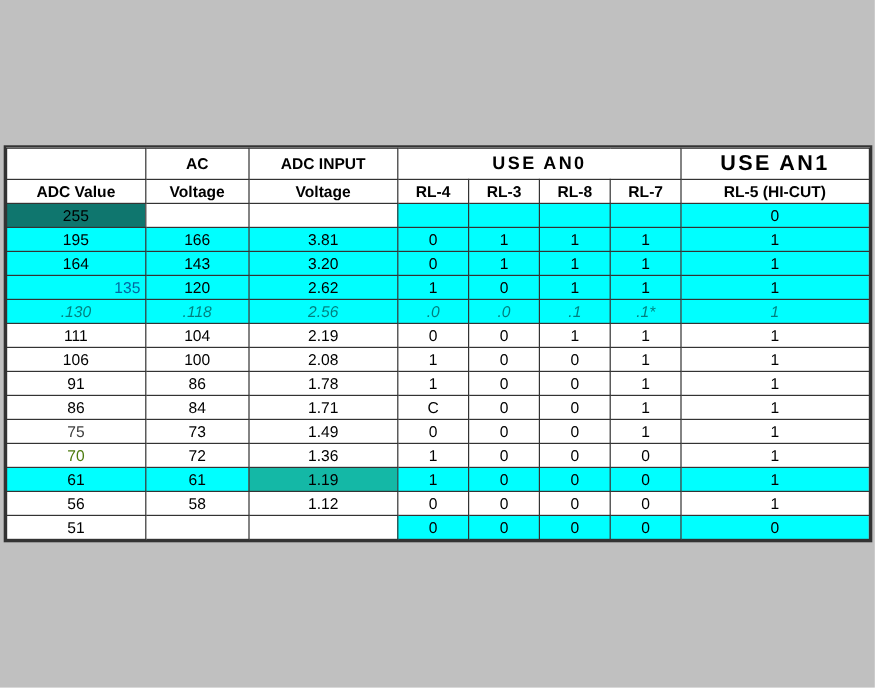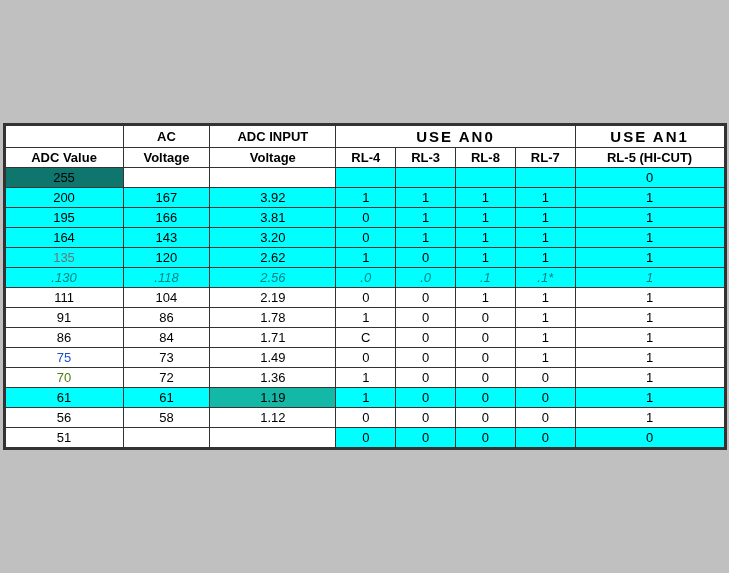--- a/index.html
+++ b/index.html
@@ -44,21 +44,21 @@
 <body>
 
 <div class="table-wrapper">
   <table>
     <thead>
       <tr class="header-row-1">
         <th></th>
         <th>AC</th>
         <th>ADC INPUT</th>
         <th colspan="4" style="font-size:15px; letter-spacing:2px;">USE   AN0</th>
-        <th style="font-size:15px; letter-spacing:2px;">USE   AN1</th>
+        <th style="font-size:18px; letter-spacing:2px;">USE   AN1</th>
       </tr>
       <tr class="header-row-2">
         <th>ADC Value</th>
         <th>Voltage</th>
         <th>Voltage</th>
         <th>RL-4</th>
         <th>RL-3</th>
         <th>RL-8</th>
         <th>RL-7</th>
         <th>RL-5 (HI-CUT)</th>
@@ -69,51 +69,41 @@
           <td style="background:#0f766e; color:#000;">255</td>
           <td style="background:white; color:#000;"></td>
           <td style="background:white; color:#000;"></td>
           <td style="background:#00FFFF; color:#000;"></td>
           <td style="background:#00FFFF; color:#000;"></td>
           <td style="background:#00FFFF; color:#000;"></td>
           <td style="background:#00FFFF; color:#000;"></td>
           <td style="background:#00FFFF; color:#000;">0</td>
         </tr>
         <tr>
-          <td style="background:#00FFFF; color:#000;">200</td>
-          <td style="background:#00FFFF; color:#000;">167</td>
-          <td style="background:#00FFFF; color:#000;">3.92</td>
-          <td style="background:#00FFFF; color:#000;">1</td>
-          <td style="background:#00FFFF; color:#000;">1</td>
-          <td style="background:#00FFFF; color:#000;">1</td>
-          <td style="background:#00FFFF; color:#000;">1</td>
-          <td style="background:#00FFFF; color:#000;">1</td>
-        </tr>
-        <tr>
           <td style="background:#00FFFF; color:#000;">195</td>
           <td style="background:#00FFFF; color:#000;">166</td>
           <td style="background:#00FFFF; color:#000;">3.81</td>
           <td style="background:#00FFFF; color:#000;">0</td>
           <td style="background:#00FFFF; color:#000;">1</td>
           <td style="background:#00FFFF; color:#000;">1</td>
           <td style="background:#00FFFF; color:#000;">1</td>
           <td style="background:#00FFFF; color:#000;">1</td>
         </tr>
         <tr>
           <td style="background:#00FFFF; color:#000;">164</td>
           <td style="background:#00FFFF; color:#000;margin-left:46px;">143</td>
           <td style="background:#00FFFF; color:#000;">3.20</td>
           <td style="background:#00FFFF; color:#000;">0</td>
           <td style="background:#00FFFF; color:#000;">1</td>
           <td style="background:#00FFFF; color:#000;">1</td>
           <td style="background:#00FFFF; color:#000;">1</td>
           <td style="background:#00FFFF; color:#000;">1</td>
         </tr>
         <tr>
-          <td style="background:#00FFFF; color:#737373;">135</td>
+          <td style="background:#00FFFF; color:#0369a1;text-align:right;">135</td>
           <td style="background:#00FFFF; color:#000;">120</td>
           <td style="background:#00FFFF; color:#000;">2.62</td>
           <td style="background:#00FFFF; color:#000;">1</td>
           <td style="background:#00FFFF; color:#000;">0</td>
           <td style="background:#00FFFF; color:#000;">1</td>
           <td style="background:#00FFFF; color:#000;">1</td>
           <td style="background:#00FFFF; color:#000;">1</td>
         </tr>
         <tr>
           <td style="background:#00FFFF; color:rgba(0,0,0,0.5); font-style:italic;">.130</td>
@@ -129,41 +119,51 @@
           <td style="background:white; color:#000;">111</td>
           <td style="background:white; color:#000;">104</td>
           <td style="background:white; color:#000;">2.19</td>
           <td style="background:white; color:#000;">0</td>
           <td style="background:white; color:#000;">0</td>
           <td style="background:white; color:#000;">1</td>
           <td style="background:white; color:#000;">1</td>
           <td style="background:white; color:#000;">1</td>
         </tr>
         <tr>
+          <td style="background:white; color:#000;">106</td>
+          <td style="background:white; color:#000;">100</td>
+          <td style="background:white; color:#000;">2.08</td>
+          <td style="background:white; color:#000;">1</td>
+          <td style="background:white; color:#000;">0</td>
+          <td style="background:white; color:#000;">0</td>
+          <td style="background:white; color:#000;">1</td>
+          <td style="background:white; color:#000;">1</td>
+        </tr>
+        <tr>
           <td style="background:white; color:#000;">91</td>
           <td style="background:white; color:#000;">86</td>
           <td style="background:white; color:#000;">1.78</td>
           <td style="background:white; color:#000;">1</td>
           <td style="background:white; color:#000;">0</td>
           <td style="background:white; color:#000;">0</td>
           <td style="background:white; color:#000;">1</td>
           <td style="background:white; color:#000;">1</td>
         </tr>
         <tr>
           <td style="background:white; color:#000;">86</td>
           <td style="background:white; color:#000;">84</td>
           <td style="background:white; color:#000;">1.71</td>
           <td style="background:white; color:#000;">C</td>
           <td style="background:white; color:#000;">0</td>
           <td style="background:white; color:#000;">0</td>
           <td style="background:white; color:#000;">1</td>
           <td style="background:white; color:#000;">1</td>
         </tr>
         <tr>
-          <td style="background:white; color:#1d4ed8;">75</td>
+          <td style="background:white; color:#404040;">75</td>
           <td style="background:white; color:#000;">73</td>
           <td style="background:white; color:#000;">1.49</td>
           <td style="background:white; color:#000;">0</td>
           <td style="background:white; color:#000;">0</td>
           <td style="background:white; color:#000;">0</td>
           <td style="background:white; color:#000;">1</td>
           <td style="background:white; color:#000;">1</td>
         </tr>
         <tr>
           <td style="background:white; color:#4d7c0f;">70</td>

